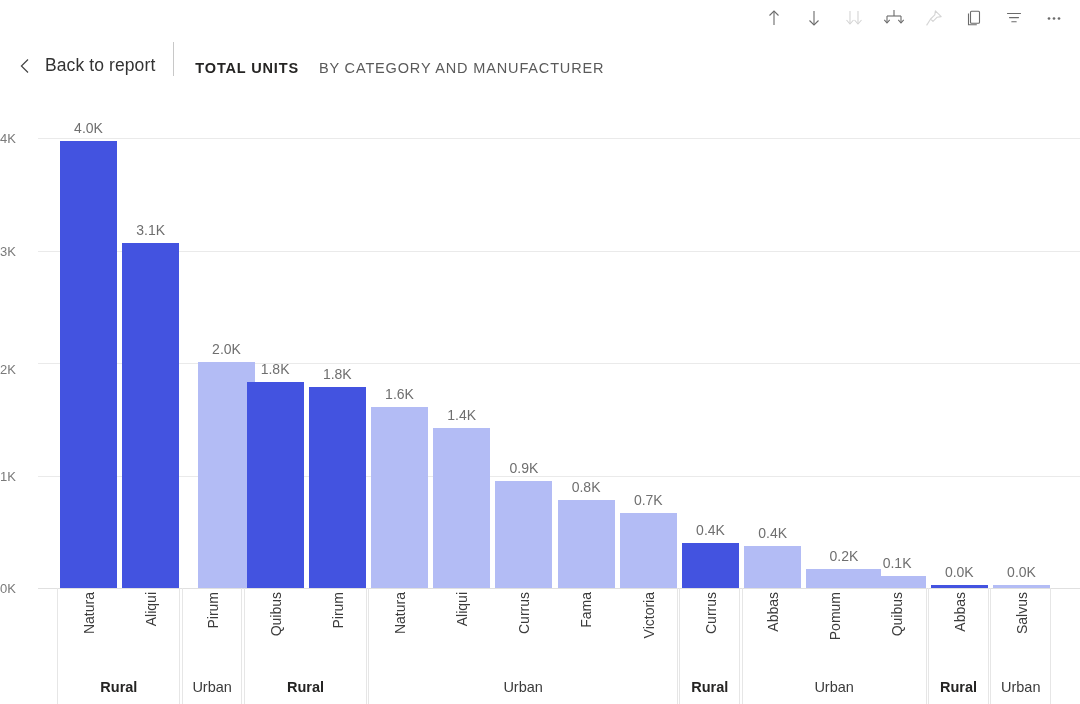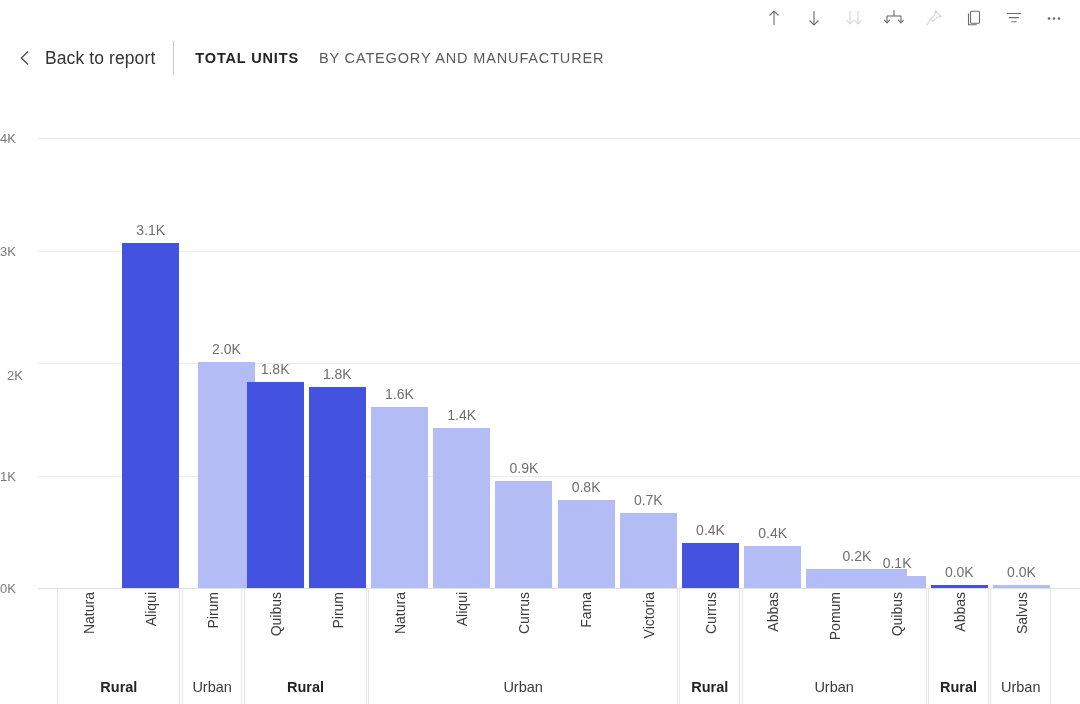--- a/index.html
+++ b/index.html
@@ -38,21 +38,21 @@
   .tb-btn.dim { opacity: 0.42; }
 
   
   .header {
     position: absolute;
     top: 40px;
     left: 18px;
     right: 0;
     height: 36px;
     display: flex;
-    align-items: center;
+    align-items: flex-end;
   }
   .back-link {
     display: flex;
     align-items: center;
     gap: 13px;
     cursor: pointer;
     padding-right: 18px;
   }
   .chev {
     width: 14px;
@@ -287,25 +287,29 @@
 </div>
 
 <div class="chart">
   <div class="plot" id="plot">
 
   <div class="gridline base" style="top: 496px;"></div>
       <div class="ytick" style="top: 496px;">0K</div>
       <div class="gridline" style="top: 383.5px;"></div>
       <div class="ytick" style="top: 383.5px;">1K</div>
       <div class="gridline" style="top: 271px;"></div>
-      <div class="ytick" style="top: 283px; text-align: center;">2K</div>
+      <div class="ytick" style="top: 277px;">2K</div>
       <div class="gridline" style="top: 158.5px;"></div>
       <div class="ytick" style="top: 158.5px;">3K</div>
       <div class="gridline" style="top: 46px;"></div>
       <div class="ytick" style="top: 46px;">4K</div>
+      <div class="bar" style="left: 60px; width: 57px; bottom: 116px; height: 446.625px;">
+        <div class="bar-rect" style="height: 446.625px; background: rgb(67, 83, 224);"></div>
+        <div class="bar-label" style="bottom: 451.625px;">4.0K</div>
+      </div>
       <div class="bar" style="left: 122.2px; width: 57px; bottom: 116px; height: 345.375px;">
         <div class="bar-rect" style="height: 345.375px; background: rgb(67, 83, 224);"></div>
         <div class="bar-label" style="bottom: 350.375px;">3.1K</div>
       </div>
       <div class="bar" style="left: 198px; width: 57px; bottom: 116px; height: 226.125px;">
         <div class="bar-rect" style="height: 226.125px; background: rgb(179, 188, 245);"></div>
         <div class="bar-label" style="bottom: 231.125px;">2.0K</div>
       </div>
       <div class="bar" style="left: 246.6px; width: 57px; bottom: 116px; height: 205.875px;">
         <div class="bar-rect" style="height: 205.875px; background: rgb(67, 83, 224);"></div>
@@ -336,21 +340,21 @@
         <div class="bar-label" style="bottom: 80.375px;">0.7K</div>
       </div>
       <div class="bar" style="left: 682px; width: 57px; bottom: 116px; height: 45px;">
         <div class="bar-rect" style="height: 45px; background: rgb(67, 83, 224);"></div>
         <div class="bar-label" style="bottom: 50px;">0.4K</div>
       </div>
       <div class="bar" style="left: 744.2px; width: 57px; bottom: 116px; height: 41.625px;">
         <div class="bar-rect" style="height: 41.625px; background: rgb(179, 188, 245);"></div>
         <div class="bar-label" style="bottom: 46.625px;">0.4K</div>
       </div>
-      <div class="bar" style="left: 806.4px; width: 75px; bottom: 116px; height: 19.125px; padding-left: 26px;">
+      <div class="bar" style="left: 806.4px; width: 75px; bottom: 116px; height: 19.125px;">
         <div class="bar-rect" style="height: 19.125px; background: rgb(179, 188, 245);"></div>
         <div class="bar-label" style="bottom: 24.125px;">0.2K</div>
       </div>
       <div class="bar" style="left: 868.6px; width: 57px; bottom: 116px; height: 12.375px;">
         <div class="bar-rect" style="height: 12.375px; background: rgb(179, 188, 245);"></div>
         <div class="bar-label" style="bottom: 17.375px;">0.1K</div>
       </div>
       <div class="bar" style="left: 930.8px; width: 57px; bottom: 116px; height: 3px;">
         <div class="bar-rect" style="height: 3px; background: rgb(67, 83, 224);"></div>
         <div class="bar-label" style="bottom: 8px;">0.0K</div>

